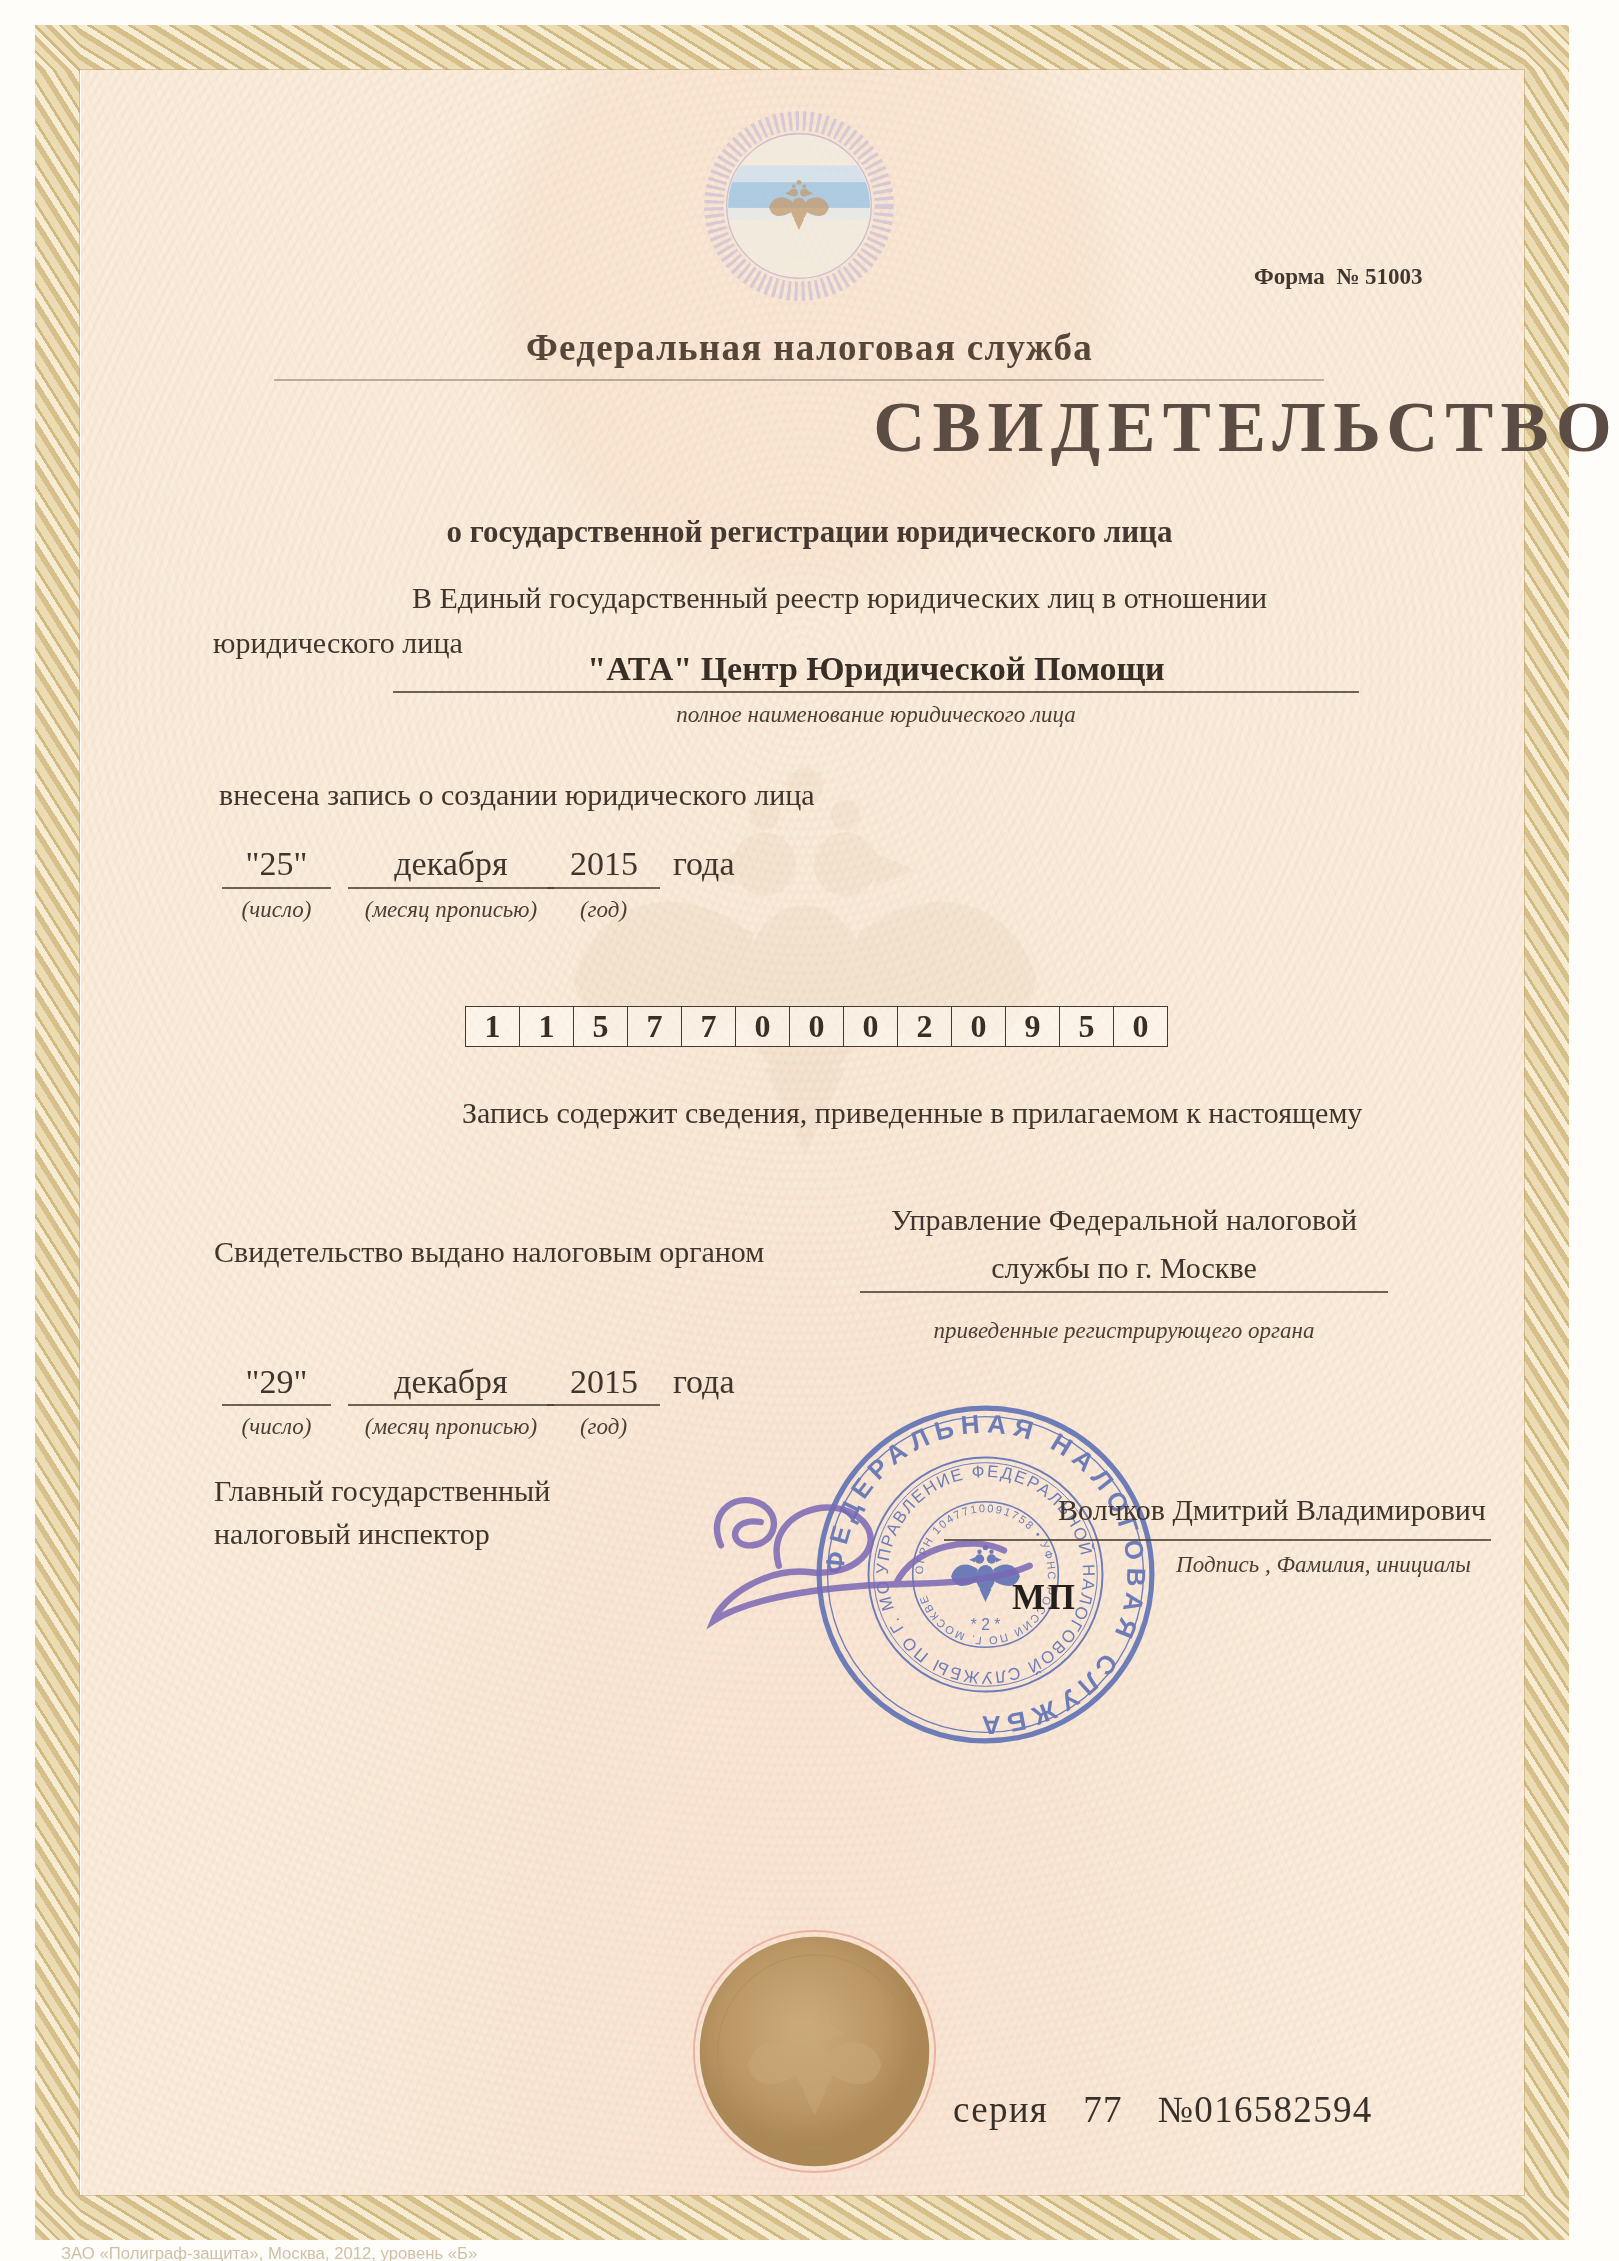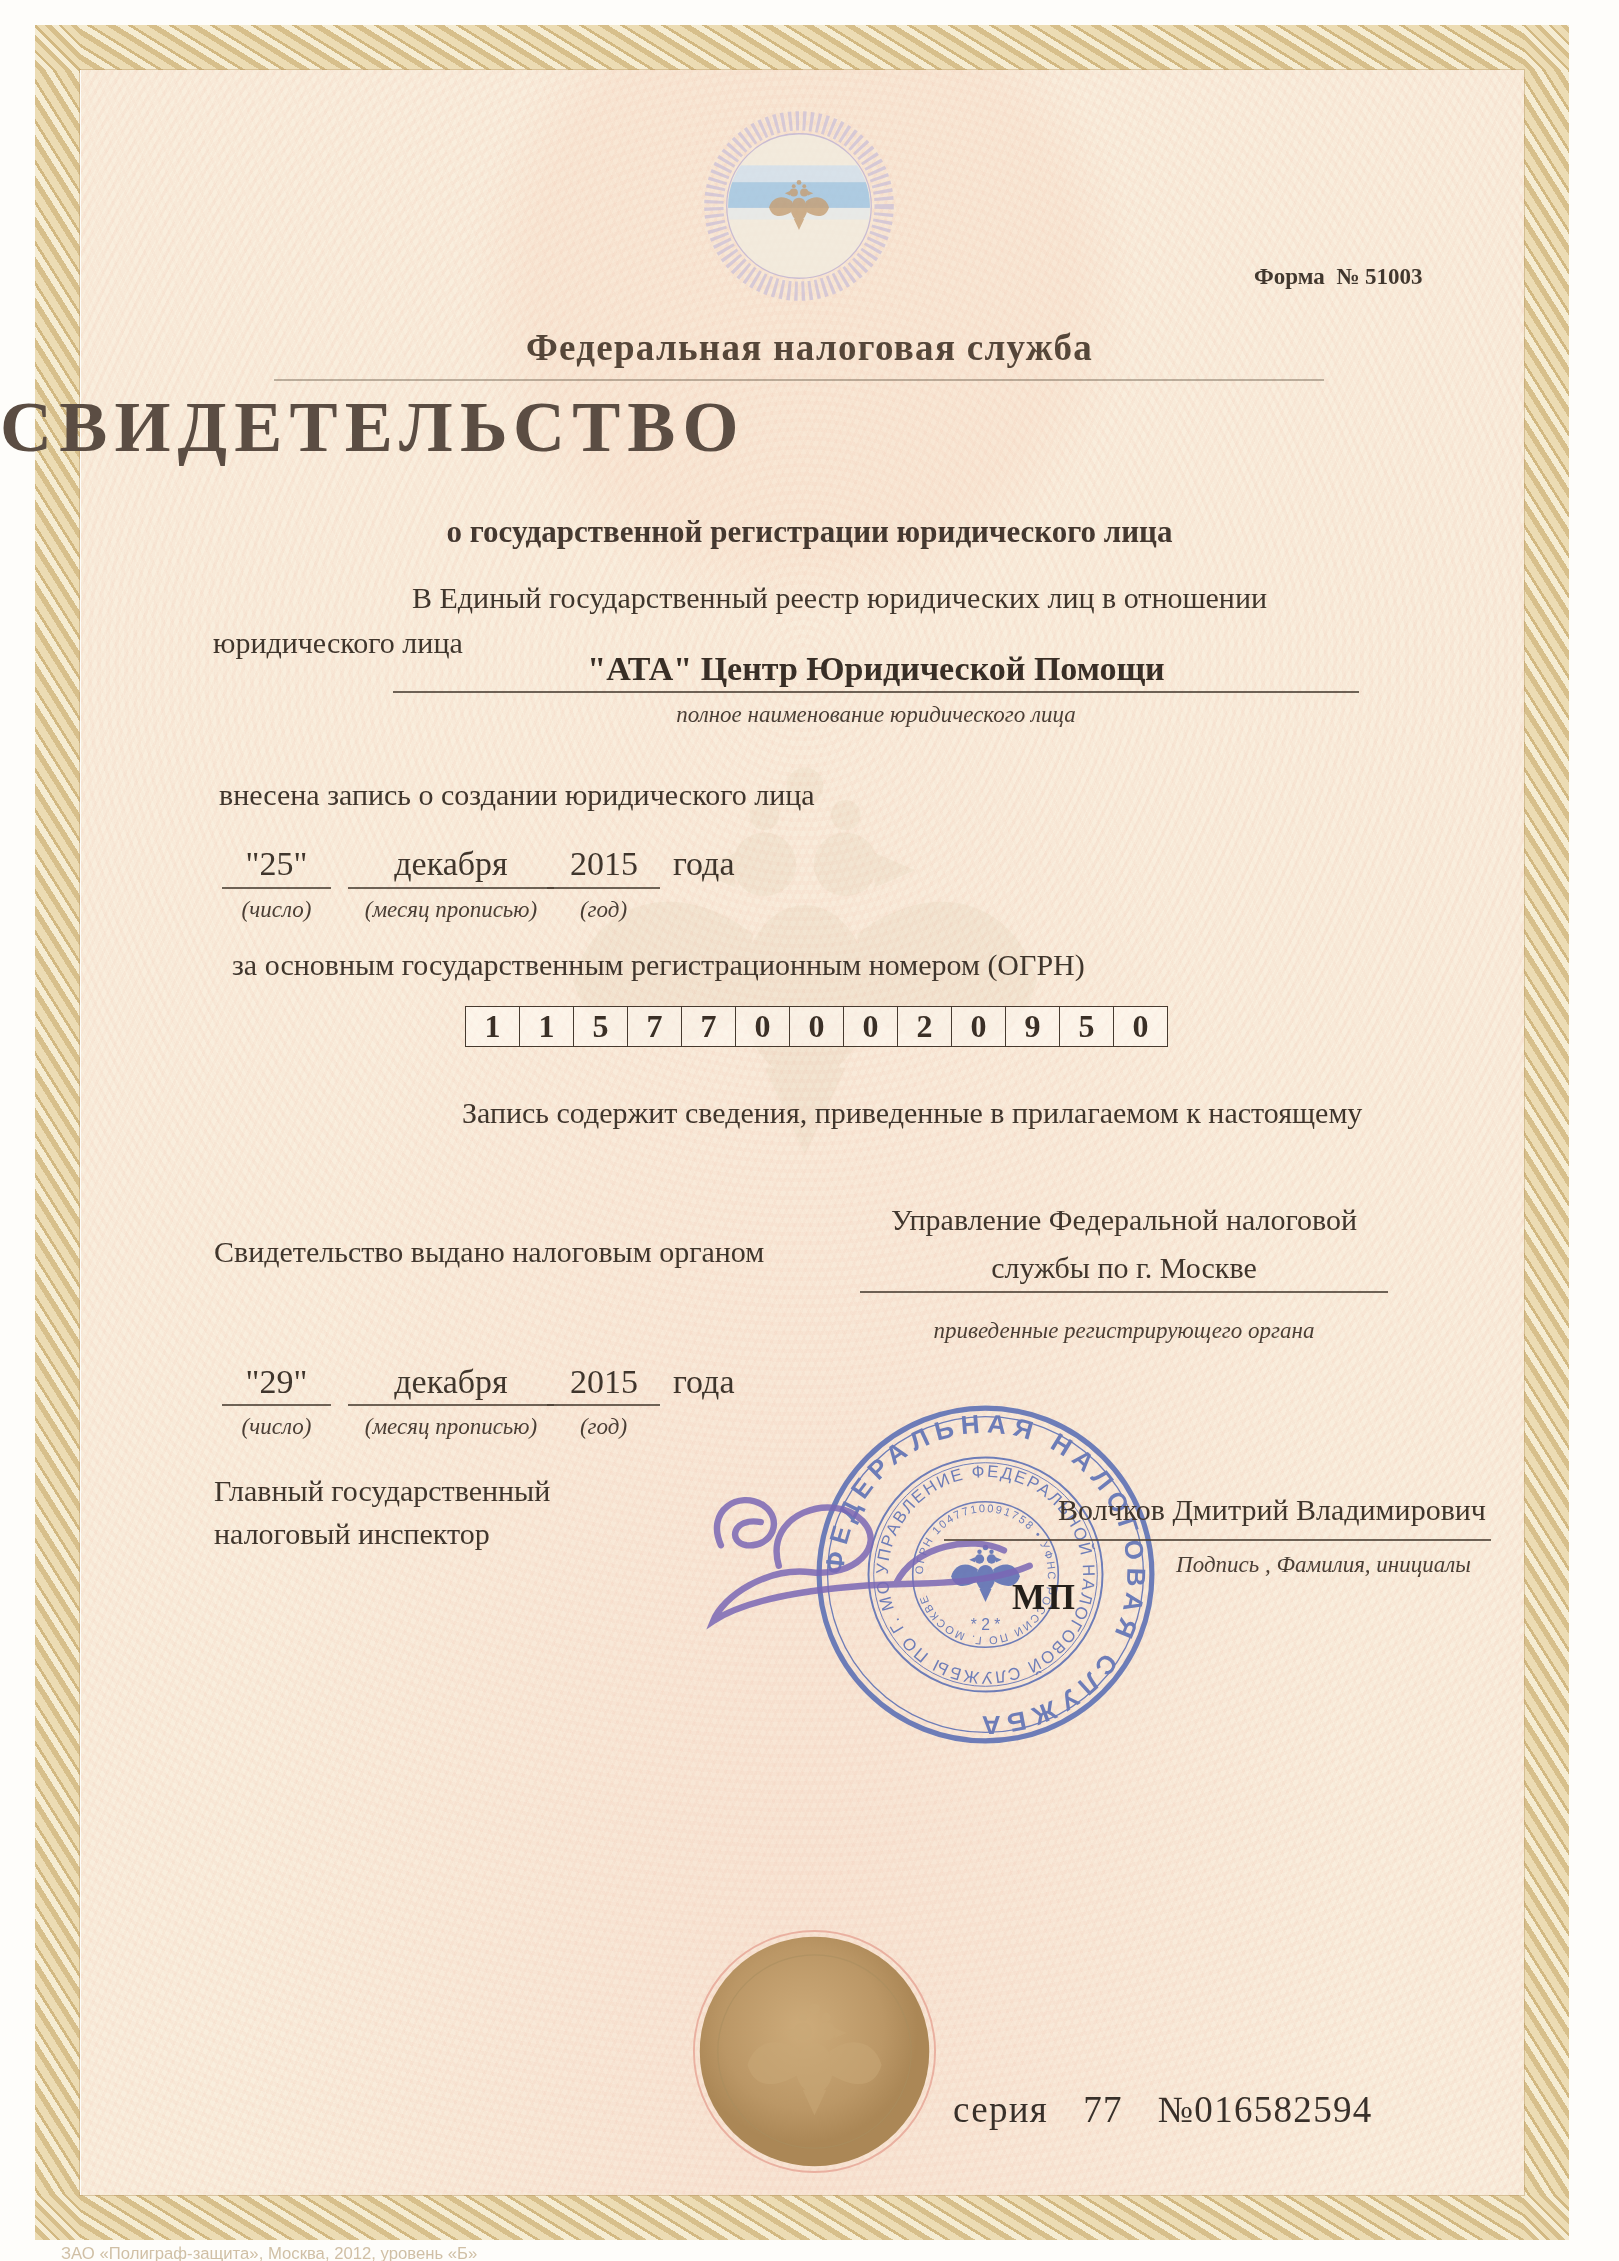--- a/index.html
+++ b/index.html
@@ -28,21 +28,21 @@
   }
   
   .t{position:absolute;white-space:nowrap;color:#3f352c;}
   .cap{font-size:23px;font-style:italic;color:#4a3e35;}
   .uline{position:absolute;height:1.9px;background:#4a3e33;opacity:.8;}
   
   .emblem{position:absolute;left:699px;top:106px;width:200px;height:200px;opacity:.82;}
   .form-number{left:1220px;top:264px;font-size:23px;font-weight:bold;white-space:pre;color:#41372e;margin-left:34px;}
   .agency{left:0;width:1619px;top:326px;font-size:37px;font-weight:bold;letter-spacing:1.3px;color:#554639;text-align:center;}
   .header-rule{position:absolute;left:274px;top:379px;width:1050px;height:1.9px;background:#7e6f5e;opacity:.5;}
-  .title{left:0;width:1619px;top:386px;font-size:72px;font-weight:bold;letter-spacing:.1em;color:#5b4d43;text-align:left;}
+  .title{left:0;width:1619px;top:386px;font-size:72px;font-weight:bold;letter-spacing:.1em;color:#5b4d43;text-align:right;}
   .subtitle{left:0;width:1619px;top:514px;font-size:31px;font-weight:bold;color:#443830;text-align:center;}
   
   .body47{font-size:30px;}
   .company{left:393px;width:966px;top:650px;font-size:34px;font-weight:bold;text-align:center;color:#382e26;}
   .company-cap{left:393px;width:966px;top:702px;text-align:center;}
   
   .dval{font-size:34px;text-align:center;}
   .dcap{text-align:center;}
   
   .ogrn-row{position:absolute;left:465px;top:1006px;display:flex;border:1.9px solid #463a2f;background:rgba(255,252,246,.55);}
@@ -129,21 +129,20 @@
 
   <div class="t dval" style="left:351px;top:845px;width:200px;">декабря</div>
   <div class="uline" style="left:348px;top:887px;width:206px;"></div>
   <div class="t cap dcap" style="left:348px;top:897px;width:206px;">(месяц прописью)</div>
 
   <div class="t dval" style="left:551px;top:845px;width:106px;">2015</div>
   <div class="uline" style="left:547px;top:887px;width:113px;"></div>
   <div class="t cap dcap" style="left:547px;top:897px;width:113px;">(год)</div>
   <div class="t" style="left:673px;top:845px;font-size:34px;">года</div>
 
-  <div class="t body47" style="left:232px;top:948px;">за основным государственным регистрационным номером (ОГРН)</div>
   <div class="ogrn-row">
       <span class="ogrn-cell">1</span>
       <span class="ogrn-cell">1</span>
       <span class="ogrn-cell">5</span>
       <span class="ogrn-cell">7</span>
       <span class="ogrn-cell">7</span>
       <span class="ogrn-cell">0</span>
       <span class="ogrn-cell">0</span>
       <span class="ogrn-cell">0</span>
       <span class="ogrn-cell">2</span>

